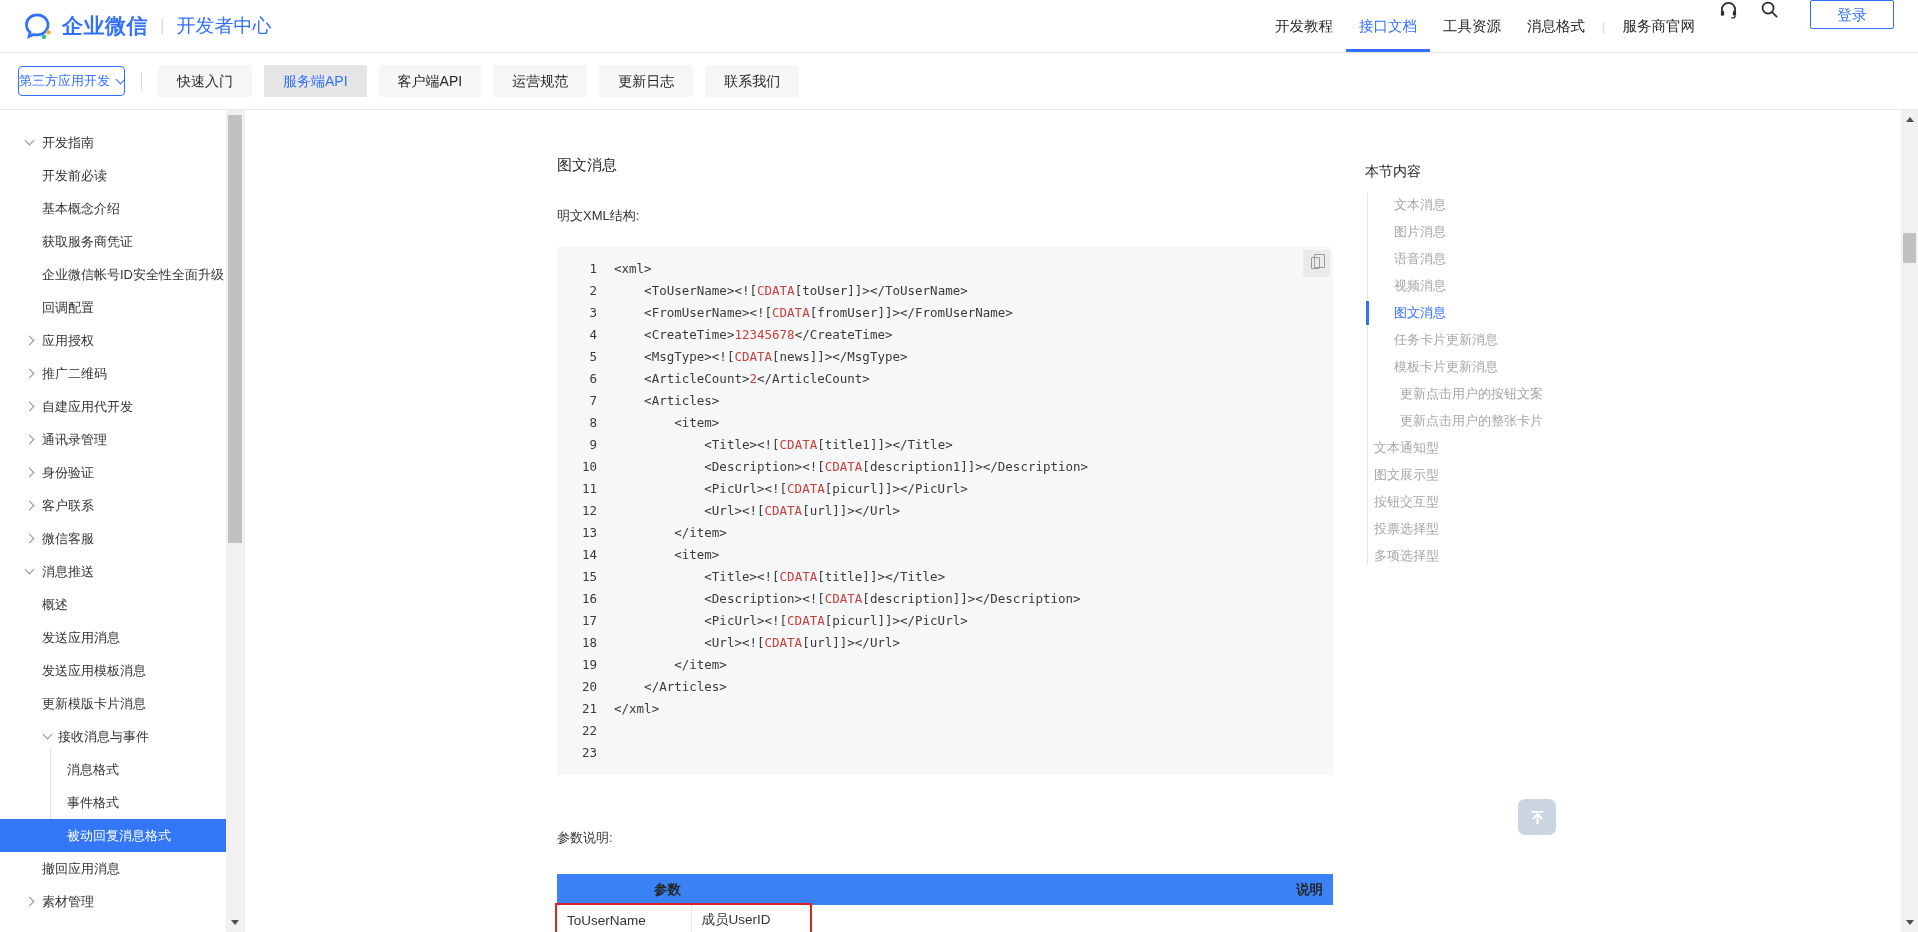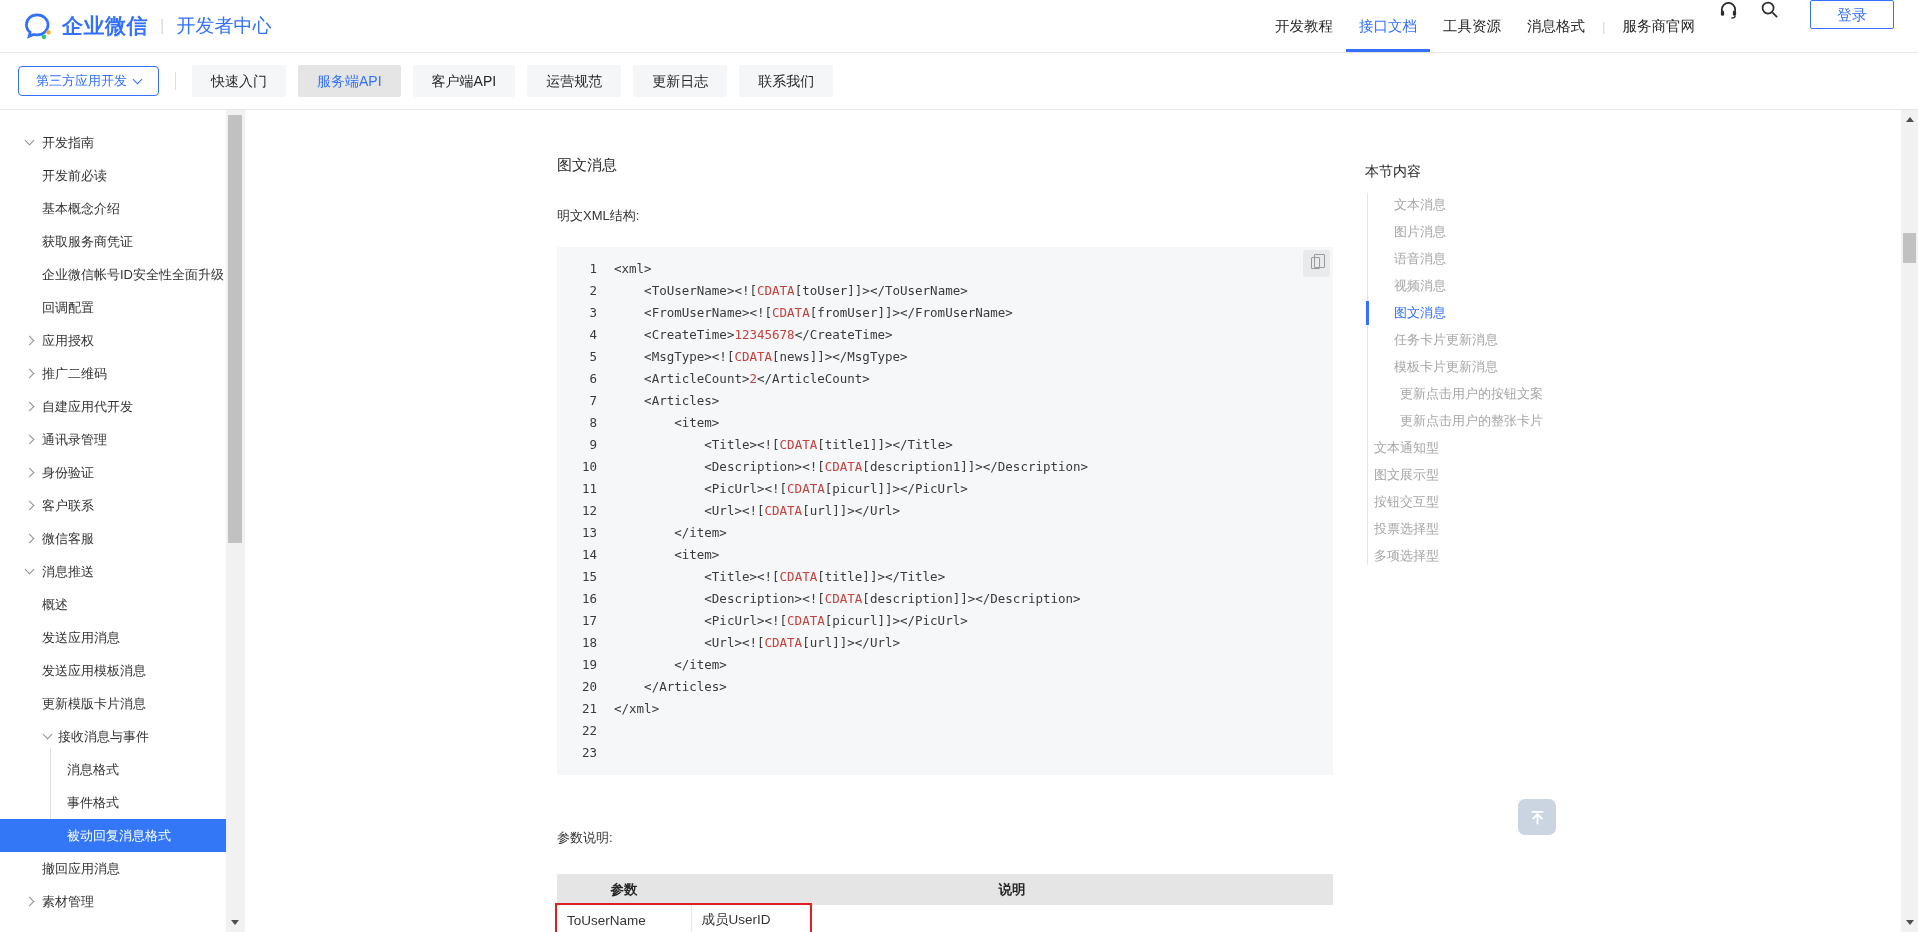--- a/index.html
+++ b/index.html
@@ -19,21 +19,21 @@
     font-size:14.5px; color:#262626; cursor:pointer; border-bottom:3px solid transparent; }
   .hnav-item.active { color:#3370ff; border-bottom-color:#3370ff; }
   .hnav-sep { color:#d9d9d9; margin:0 4px; font-size:13px; }
   .hicon { margin:0 11px; cursor:pointer; display:flex; align-items:center; }
   .login-btn { margin-left:20px; width:84px; height:29px; line-height:27px; text-align:center;
     border:1px solid #3370ff; border-radius:2px; color:#3370ff; font-size:15px; cursor:pointer; }
 
   
   .subnav { height:57px; display:flex; align-items:center; padding:0 18px;
     border-bottom:1px solid #e8e8e8; }
-  .dropdown-btn { display:flex; align-items:center; height:30px; padding:0 17px;
+  .dropdown-btn { display:flex; align-items:center; height:30px; padding:0 0;
     border:1px solid #3370ff; border-radius:4px; color:#3370ff; font-size:13px; cursor:pointer; }
   .dropdown-btn .chev { border-color:#3370ff; margin-left:7px; margin-top:-3px; }
   .subnav-sep { width:1px; height:18px; background:#dcdcdc; margin:0 16px; }
   .tab { height:32px; line-height:32px; padding:0 19px; background:#f5f6f7; margin-right:12px;
     font-size:14px; color:#262626; border-radius:2px; cursor:pointer; white-space:nowrap; }
   .tab.active { background:#e5e5e5; color:#3370ff; }
 
   
   .body-row { display:flex; height:822px; }
 
@@ -80,21 +80,21 @@
   .red { color:#c5413b; }
   .copy-btn { position:absolute; top:3px; right:3px; width:27px; height:27px; background:#e9eaec;
     border-radius:3px; cursor:pointer; }
   .copy-glyph { position:absolute; top:7px; left:8px; width:9px; height:12px;
     border:1.4px solid #9a9a9a; background:#e9eaec; border-radius:1px; }
   .copy-glyph::before { content:''; position:absolute; top:-4px; left:2px; width:9px; height:12px;
     border:1.4px solid #9a9a9a; border-radius:1px; }
   .params-label { margin-top:54px; font-size:13px; color:#333; }
   .ptable-wrap { margin-top:27px; position:relative; width:776px; }
   .ptable { border-collapse:collapse; width:100%; font-size:13.5px; }
-  .ptable th { background:#e5e5e5; text-align:center; font-weight:700; height:31px; padding:0 10px;
+  .ptable th { background:#3b82f6; text-align:right; font-weight:700; height:31px; padding:0 10px;
     color:#262626; }
   .ptable th:first-child { width:134px; }
   .ptable td { height:31px; padding:0 10px; border-bottom:1px solid #eaeaea; color:#333;
     background:#fff; }
   .ptable td + td { border-left:1px solid #e9e9e9; }
   .red-box { position:absolute; left:-2px; top:29px; width:257px; height:34px;
     border:2px solid #e02020; pointer-events:none; }
 
   
   .toc { position:absolute; left:1120px; top:53px; width:270px; }

